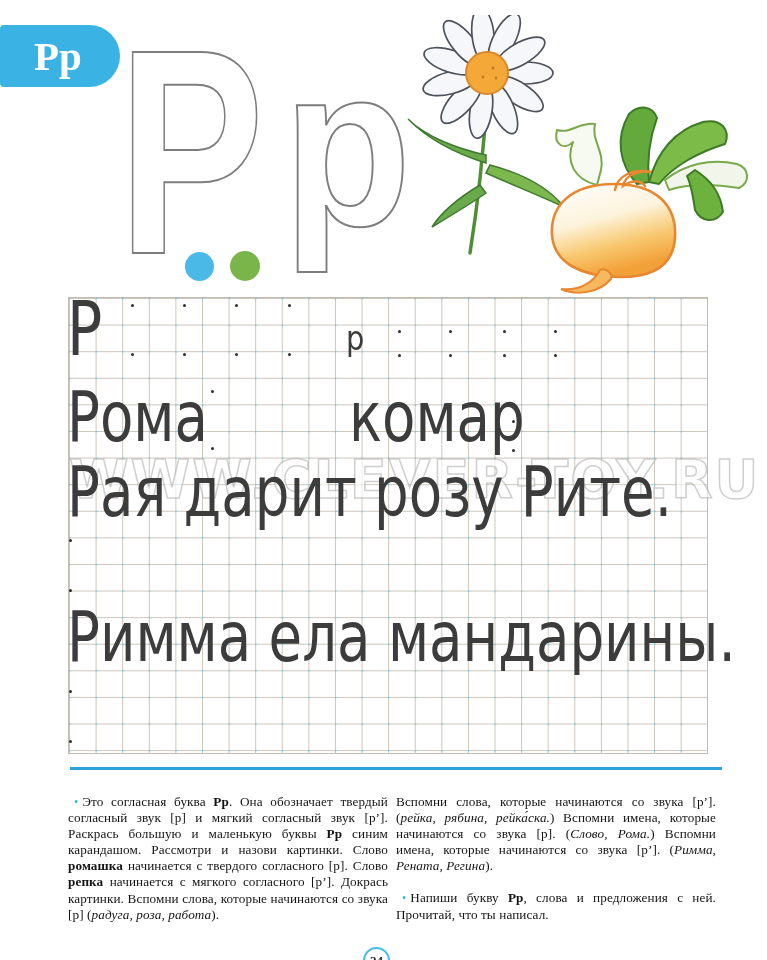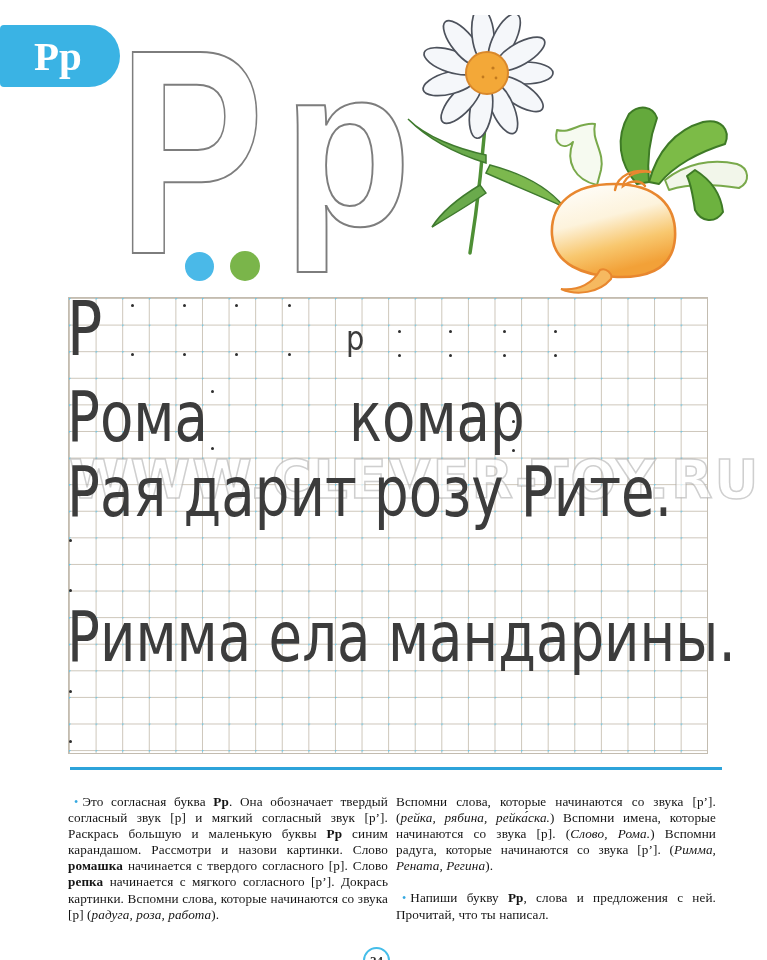--- a/index.html
+++ b/index.html
@@ -176,21 +176,21 @@
       <div class="tdot" style="left: 0px; top: 392px;"></div>
       <div class="tdot" style="left: 0px; top: 442px;"></div>
     </div>
 
   <div class="divider"></div>
 
   <div class="col col-left">
     <p><span class="bullet">•</span><span><span>Это согласная буква </span><b>Рр</b><span>. Она обозначает твердый согласный звук [р] и мягкий согласный звук [р’]. Раскрась большую и маленькую буквы </span><b>Рр</b><span> синим карандашом. Рассмотри и назови картинки. Слово </span><b>ромашка</b><span> начинается с твердого согласного [р]. Слово </span><b>репка</b><span> начинается с мягкого согласного [р’]. Докрась картинки. Вспомни слова, которые начинаются со звука [р] (</span><i>радуга, роза, работа</i><span>).</span></span></p>
   </div>
   <div class="col col-right">
-    <p><span><span>Вспомни слова, которые начинаются со звука [р’]. (</span><i>рейка, рябина, рейка́ска.</i><span>) Вспомни имена, которые начинаются со звука [р]. (</span><i>Слово, Рома.</i><span>) Вспомни радуга, которые начинаются со звука [р’]. (</span><i>Римма, Рената, Регина</i><span>).</span></span></p>
+    <p><span><span>Вспомни слова, которые начинаются со звука [р’]. (</span><i>рейка, рябина, рейка́ска.</i><span>) Вспомни имена, которые начинаются со звука [р]. (</span><i>Слово, Рома.</i><span>) Вспомни имена, которые начинаются со звука [р’]. (</span><i>Римма, Рената, Регина</i><span>).</span></span></p>
     <p><span class="bullet">•</span><span><span>Напиши букву </span><b>Рр</b><span>, слова и предложения с ней. Прочитай, что ты написал.</span></span></p>
   </div>
 
   <div class="pagenum">
     <span>24</span>
   </div>
 
 </div>
 
 </body></html>

